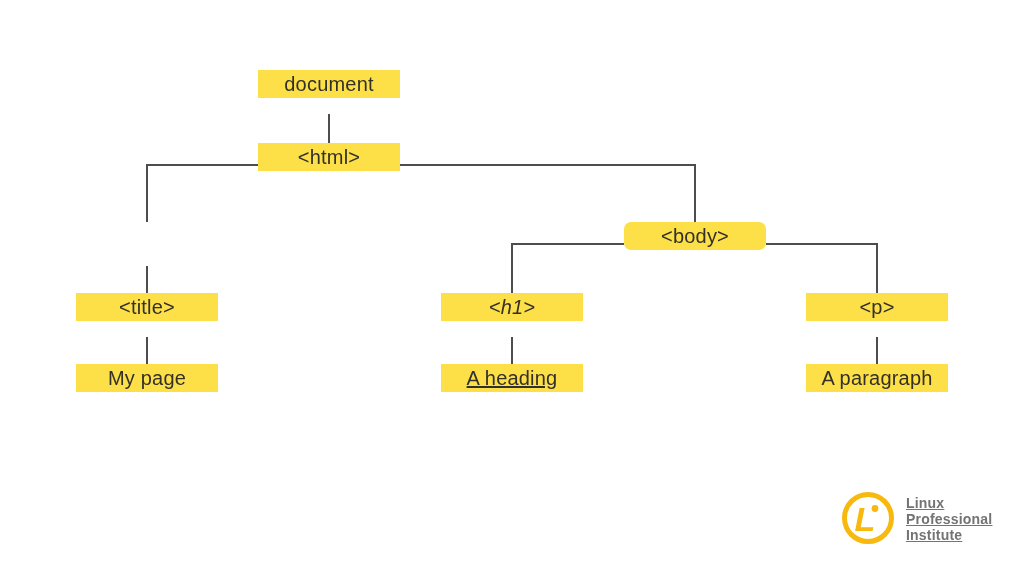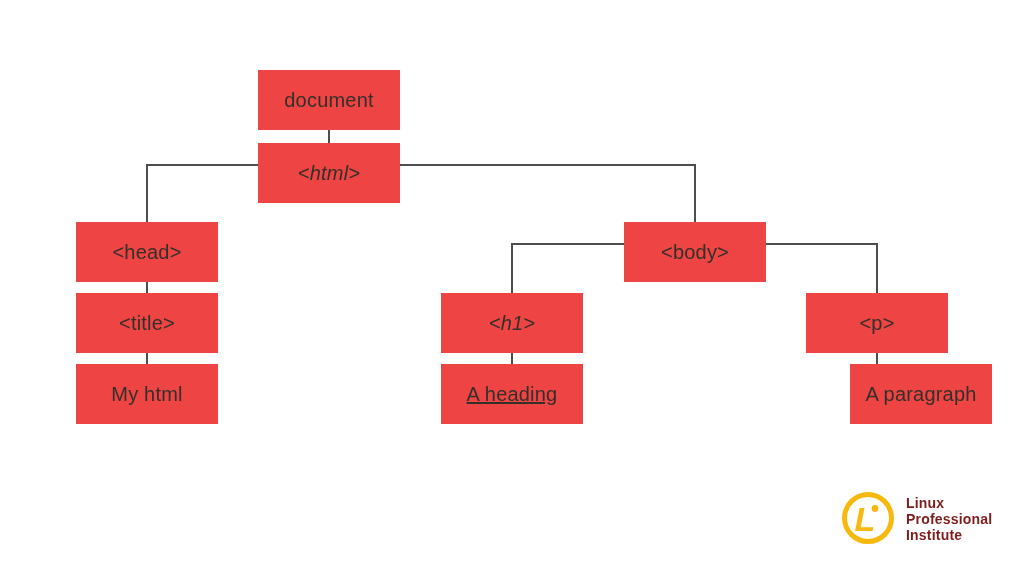--- a/index.html
+++ b/index.html
@@ -22,22 +22,22 @@
     pointer-events: none;
   }
   .connectors path {
     fill: none;
     stroke: #4d4d4d;
     stroke-width: 2;
   }
   .node {
     position: absolute;
     width: 142px;
-    height: 60px;
-    background: #ef4444;
+    height: 28px;
+    background: #fde047;
     color: #33302a;
     font-size: 20px;
     letter-spacing: 0.2px;
     display: flex;
     align-items: center;
     justify-content: center;
     white-space: nowrap;
   }
   .logo {
     position: absolute;
@@ -47,54 +47,54 @@
     align-items: center;
   }
   .logo-mark {
     width: 56px;
     height: 56px;
     display: block;
   }
   .logo-text {
     margin-left: 10px;
     margin-top: 2px;
-    color: #7f1d1d;
+    color: #737373;
     font-size: 14px;
     font-weight: bold;
     line-height: 16px;
     letter-spacing: 0.2px;
+    text-decoration: underline;
   }
 </style>
 </head>
 <body>
 
 <div class="canvas">
 
   <svg class="connectors" width="1024" height="576" viewBox="0 0 1024 576">
     <path d="M329 114 L329 143"></path>
     <path d="M258 165 L147 165 L147 222"></path>
     <path d="M400 165 L695 165 L695 222"></path>
     <path d="M147 266 L147 293"></path>
     <path d="M147 337 L147 364"></path>
     <path d="M624 244 L512 244 L512 293"></path>
     <path d="M766 244 L877 244 L877 293"></path>
     <path d="M512 337 L512 364"></path>
     <path d="M877 337 L877 364"></path>
   </svg>
 
   <div class="node" style="left:258px; top:70px;">document</div>
-  <div class="node" style="left:258px; top:143px;font-style:italic;">&lt;html&gt;</div>
-  <div class="node" style="left:76px;  top:222px;">&lt;head&gt;</div>
+  <div class="node" style="left:258px; top:143px;">&lt;html&gt;</div>
   <div class="node" style="left:76px;  top:293px;">&lt;title&gt;</div>
-  <div class="node" style="left:76px;  top:364px;">My html</div>
-  <div class="node" style="left:624px; top:222px;">&lt;body&gt;</div>
+  <div class="node" style="left:76px;  top:364px;">My page</div>
+  <div class="node" style="left:624px; top:222px;border-radius:7px;">&lt;body&gt;</div>
   <div class="node" style="left:441px; top:293px;font-style:italic;">&lt;h1&gt;</div>
   <div class="node" style="left:441px; top:364px;text-decoration:underline;">A heading</div>
   <div class="node" style="left:806px; top:293px;">&lt;p&gt;</div>
-  <div class="node" style="left:806px; top:364px;margin-left:44px;">A paragraph</div>
+  <div class="node" style="left:806px; top:364px;">A paragraph</div>
 
   <div class="logo">
     <svg class="logo-mark" viewBox="0 0 56 56">
       <circle cx="28" cy="28" r="23.5" fill="none" stroke="#f7b90e" stroke-width="5"></circle>
       <text x="25" y="41" font-family="Liberation Sans, sans-serif" font-size="34" font-weight="bold" font-style="italic" text-anchor="middle" fill="#f7b90e">L</text>
       <circle cx="35" cy="18.5" r="3.4" fill="#f7b90e"></circle>
     </svg>
     <div class="logo-text">
       <div>Linux</div>
       <div>Professional</div>

